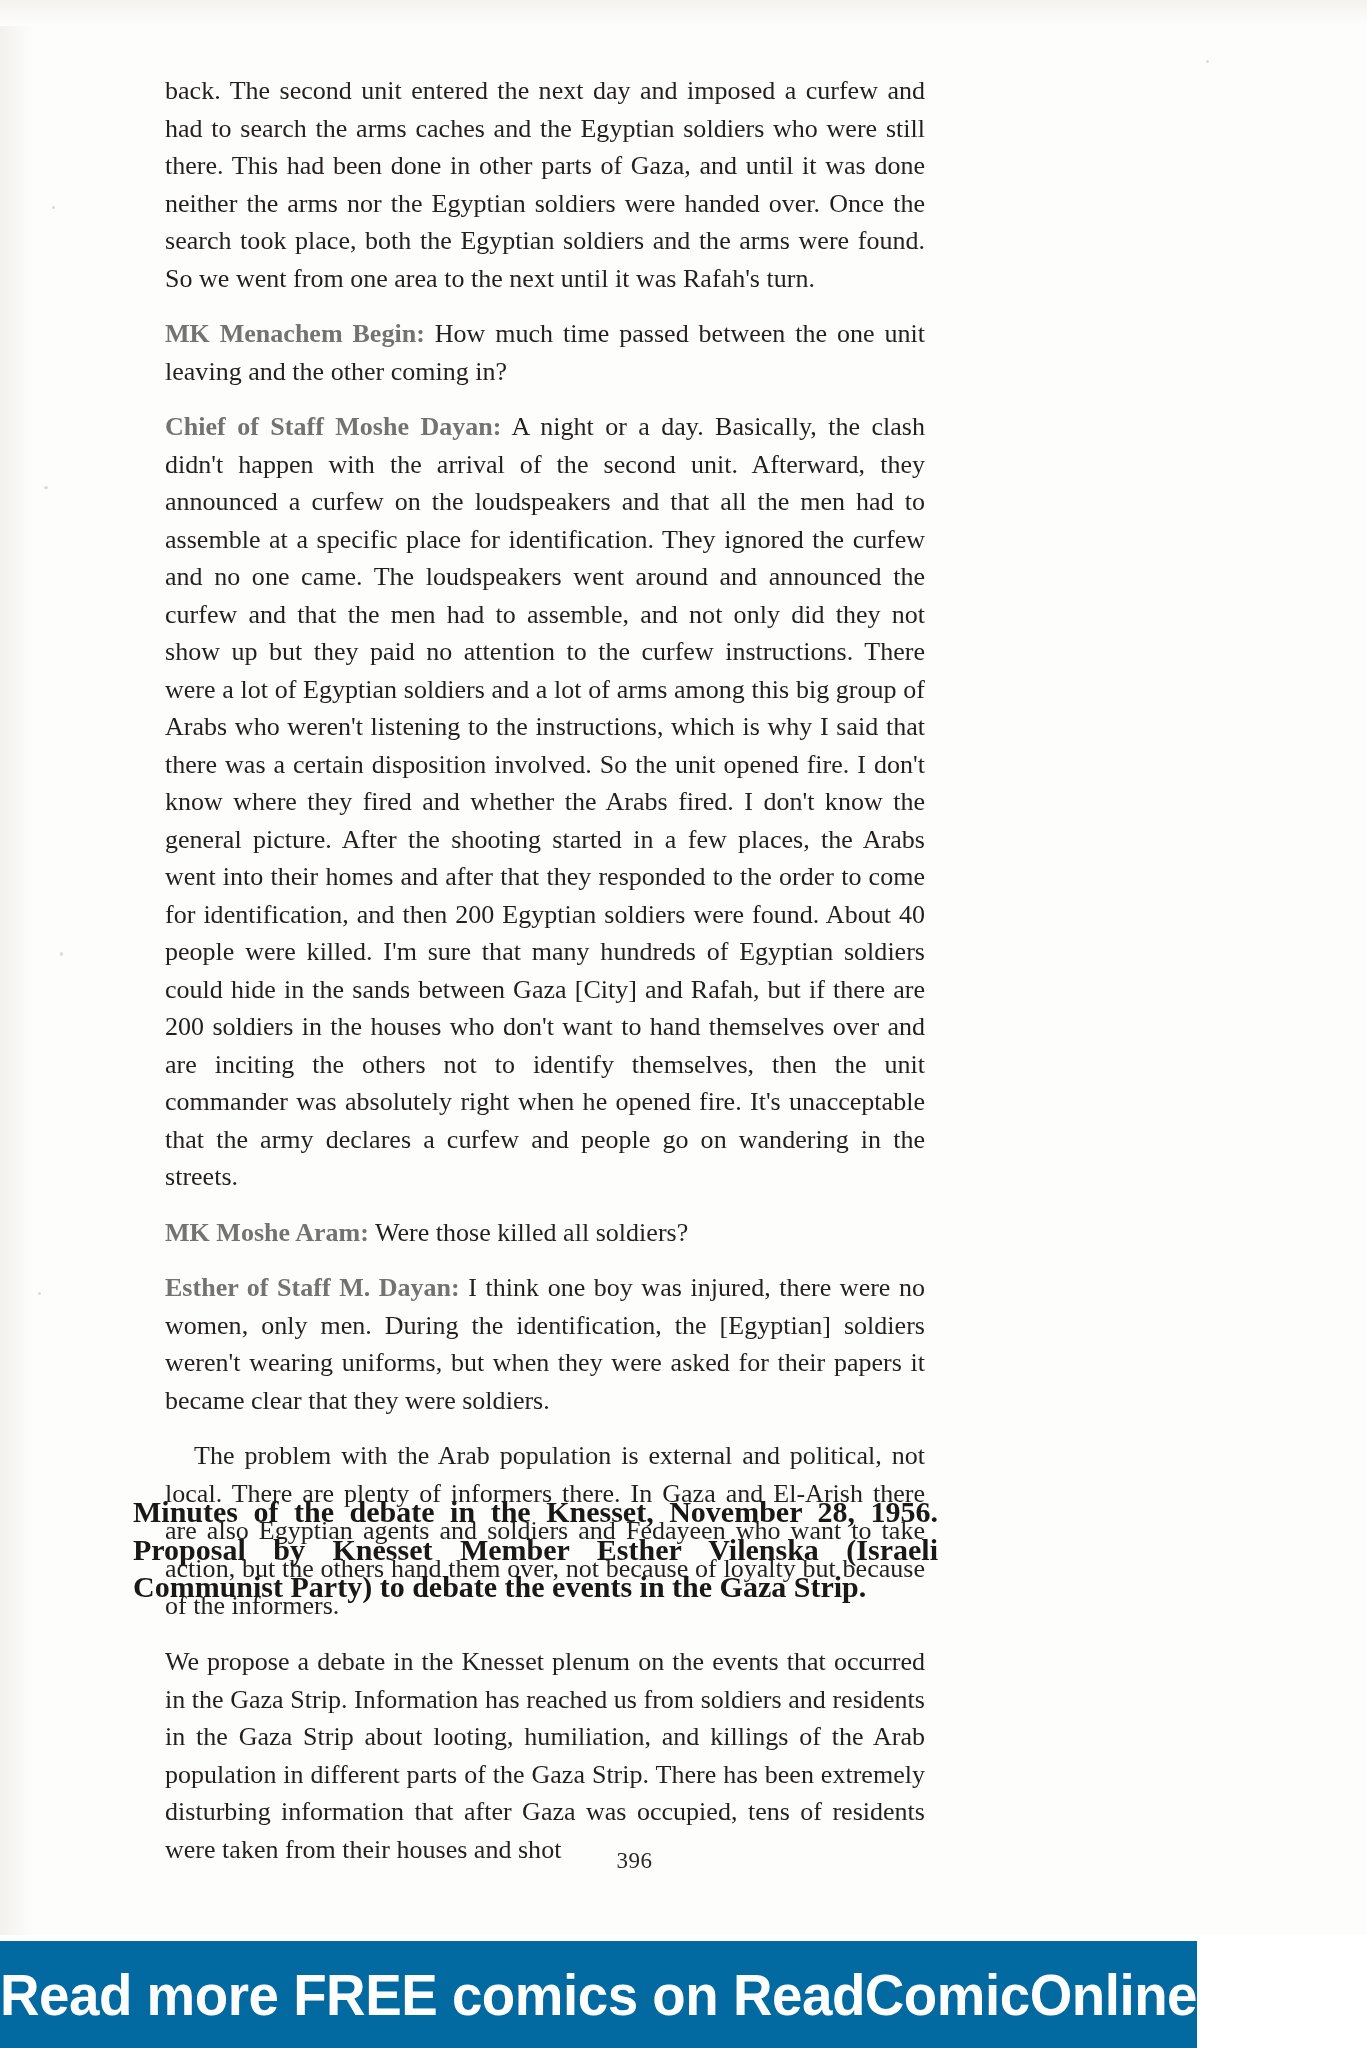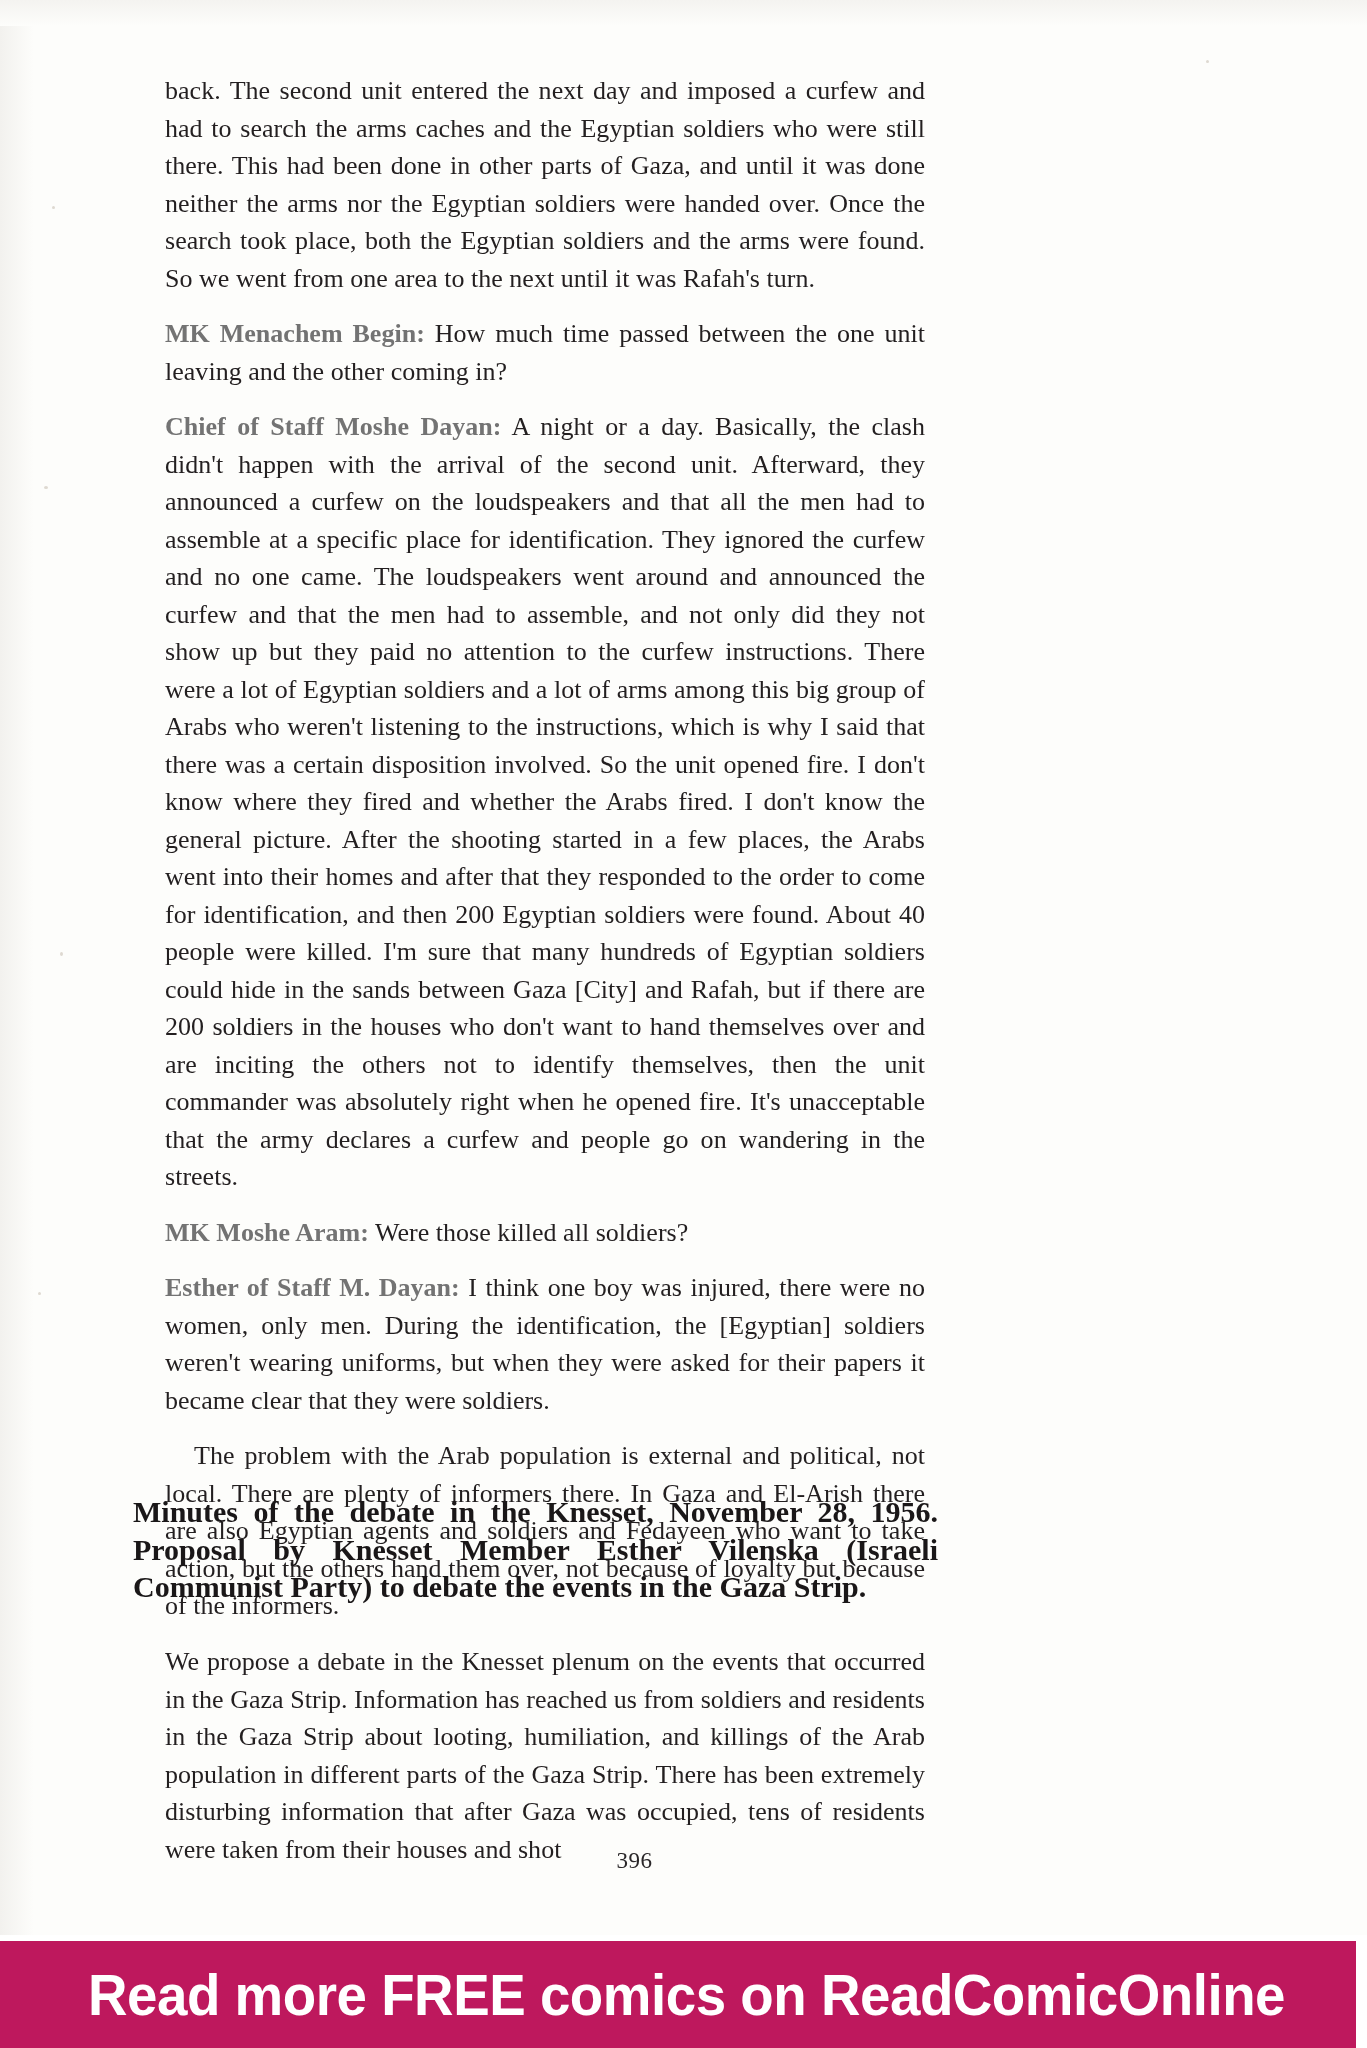--- a/index.html
+++ b/index.html
@@ -95,27 +95,26 @@
     font-size: 23px;
     line-height: 26px;
     color: #2a2729;
     letter-spacing: 0.5px;
   }
 
   .footer-banner {
     position: absolute;
     left: 0;
     top: 1941px;
-    width: 1340px;
+    width: 1197px;
     height: 107px;
-    background: #be185d;
+    background: #0369a1;
     display: flex;
     align-items: center;
     justify-content: center;
-    padding-left: 16px;
   }
   .footer-banner-text {
     color: #ffffff;
     font-family: "Liberation Sans Narrow", "Liberation Sans", "DejaVu Sans", sans-serif;
     font-weight: bold;
     font-size: 57px;
     line-height: 60px;
     letter-spacing: -0.5px;
     transform: scaleX(0.96);
     white-space: nowrap;

